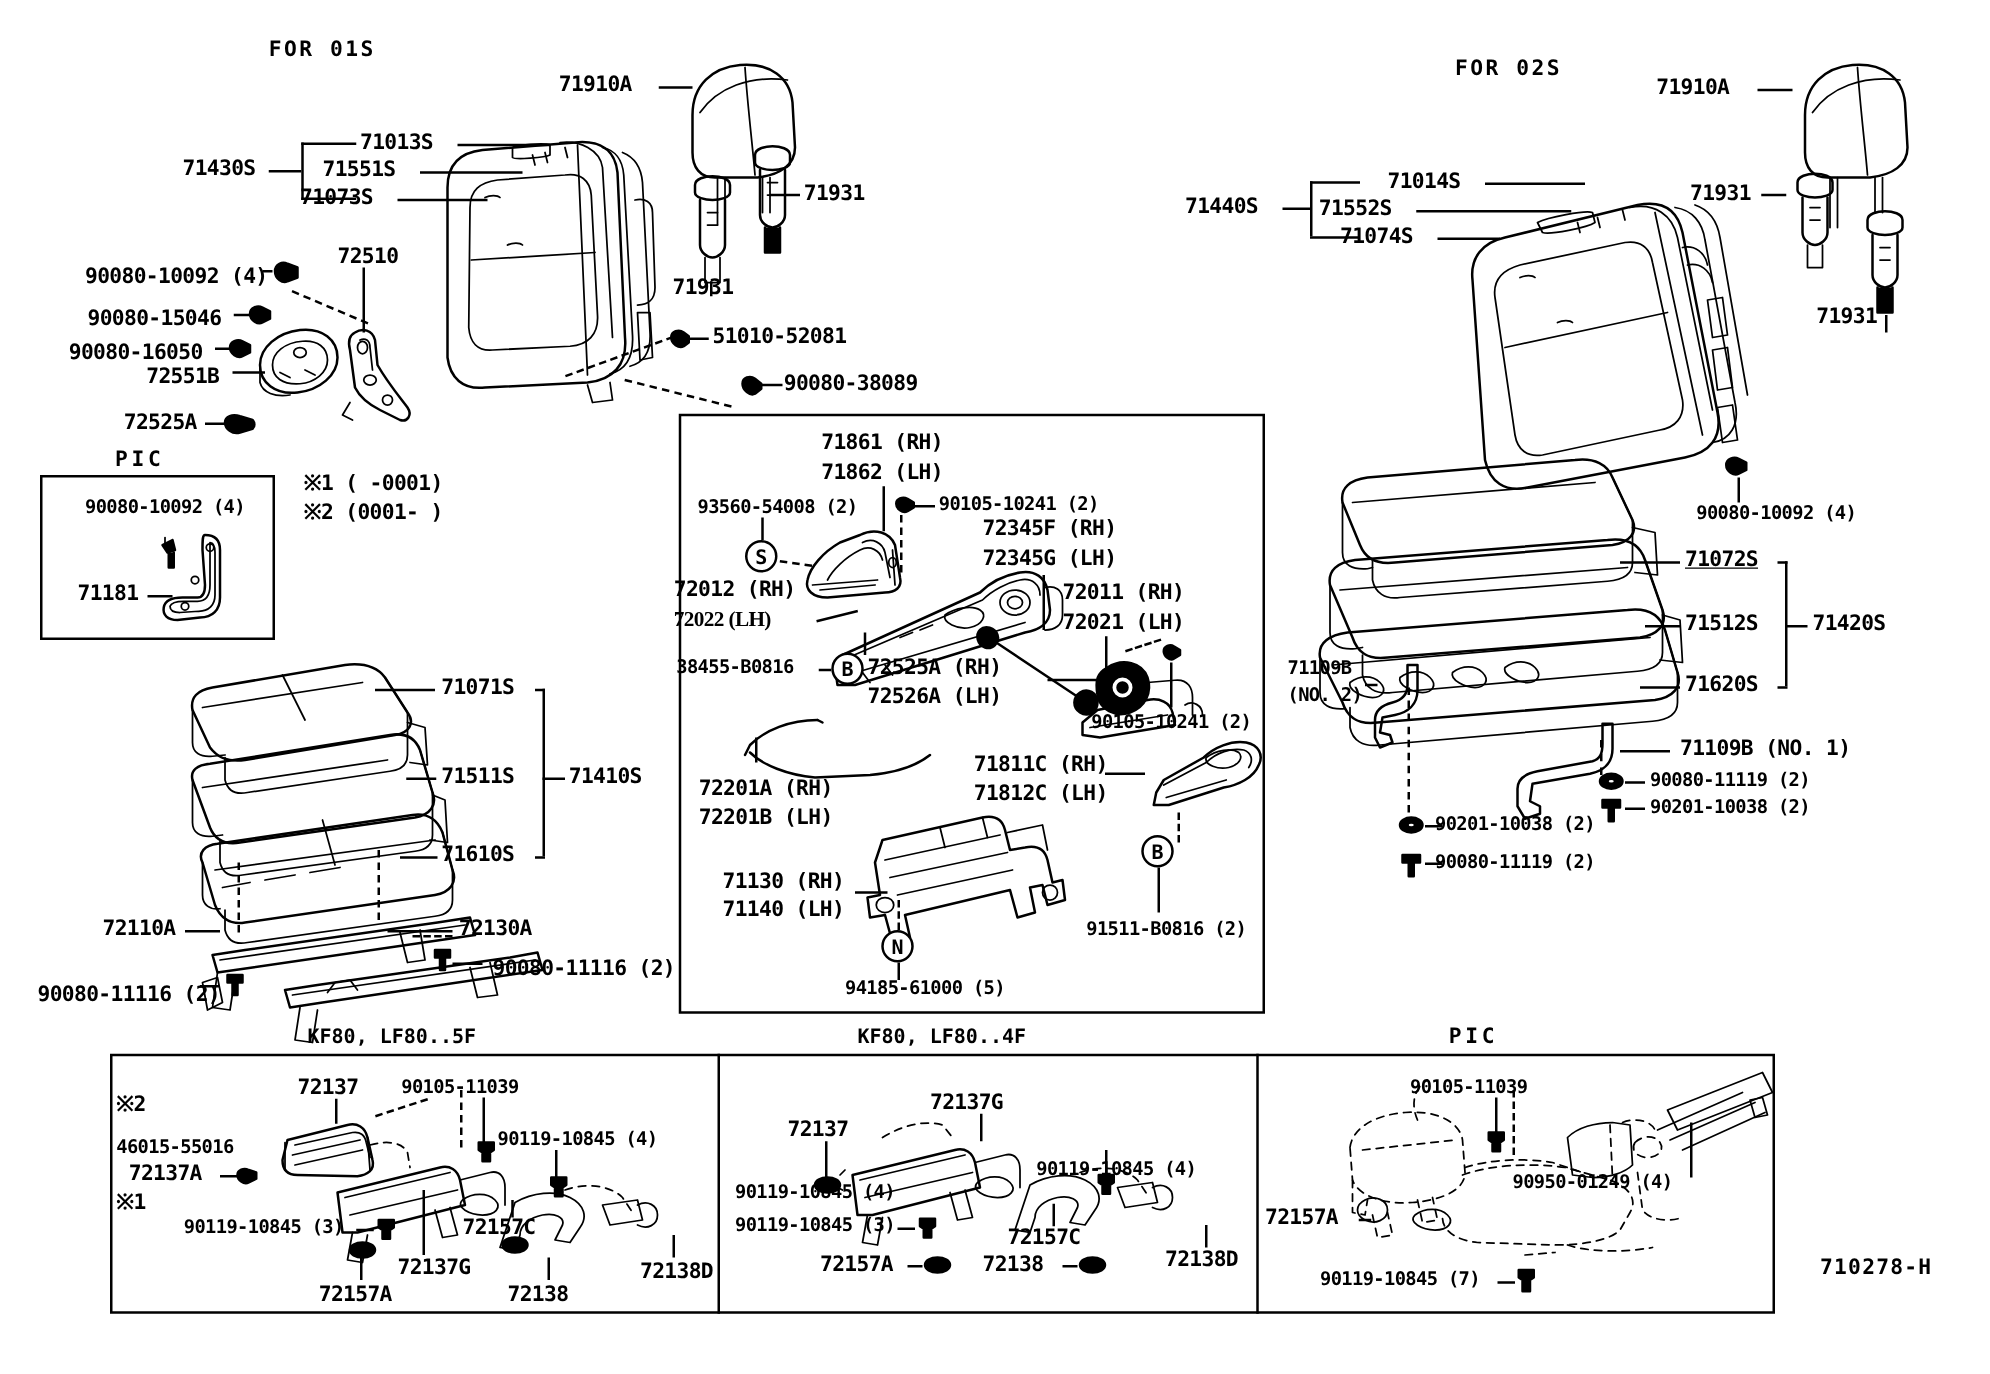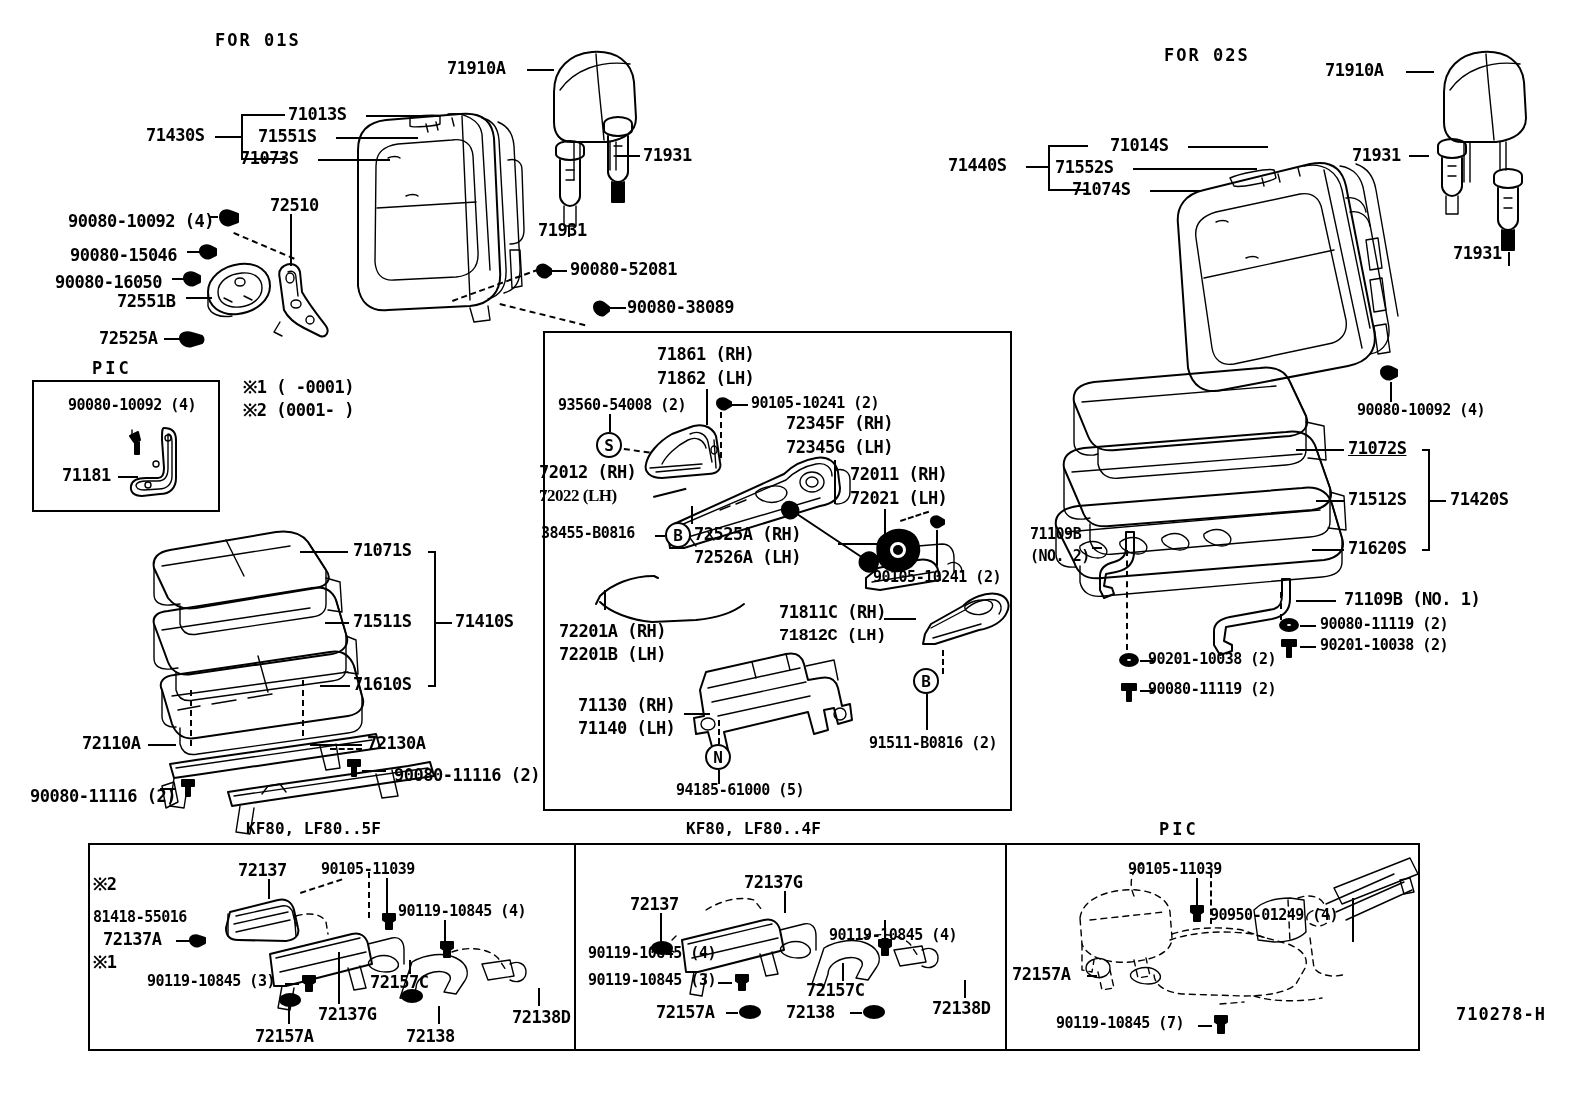--- a/index.html
+++ b/index.html
@@ -185,21 +185,21 @@
   <div class="ln h" style="left:164px; top:338px; width:16px;"></div>
 
   <div class="dash-h" style="left:234px; top:232px; width:66px; transform:rotate(23deg); transform-origin:0 0;"></div>
   <div class="dash-h" style="left:452px; top:300px; width:92px; transform:rotate(-20deg); transform-origin:0 0;"></div>
   <div class="dash-h" style="left:500px; top:303px; width:88px; transform:rotate(14deg); transform-origin:0 0;"></div>
 
   <svg class="art" style="left:534px; top:262px;" width="20" height="18">
     <path class="fil" d="M3,8 C3,3 9,1 13,4 L17,7 L17,12 L13,15 C9,17 3,13 3,8 Z"></path>
   </svg>
   <div class="ln h" style="left:551px; top:270px; width:16px;"></div>
-  <div class="lbl" style="left:570px; top:261px;">90080-52081</div>
+  <div class="lbl" style="left:570px; top:261px;">51010-52081</div>
 
   <svg class="art" style="left:590px; top:298px;" width="22" height="20">
     <path class="fil" d="M4,9 C4,4 10,2 14,5 L19,9 L19,13 L14,17 C10,19 4,14 4,9 Z"></path>
     <path d="M8,7 L12,11" stroke="#fff" stroke-width="1.4"></path>
   </svg>
   <div class="ln h" style="left:608px; top:307px; width:18px;"></div>
   <div class="lbl" style="left:627px; top:299px;">90080-38089</div>
 
   <div class="lbl pic" style="left:92px; top:360px;">PIC</div>
   <div class="box" style="left:32px; top:380px; width:188px; height:132px;"></div>
@@ -372,21 +372,21 @@
   <svg class="art" style="left:592px; top:570px;" width="160" height="60">
     <path d="M62,6 C40,6 20,14 8,26 L4,34" stroke-width="5"></path>
     <path d="M8,32 C18,42 38,50 60,52 L104,50 C126,48 142,42 152,34" stroke-width="5"></path>
     <path d="M62,6 L66,8" stroke-width="5"></path>
   </svg>
   <div class="ln v" style="left:604px; top:590px; height:20px;"></div>
   <div class="lbl" style="left:559px; top:623px;">72201A (RH)</div>
   <div class="lbl" style="left:559px; top:646px;">72201B (LH)</div>
 
   <div class="lbl" style="left:779px; top:604px;">71811C (RH)</div>
-  <div class="lbl" style="left:779px; top:627px;font-family:Liberation Mono, monospace;">71812C (LH)</div>
+  <div class="lbl" style="left:779px; top:627px;">71812C (LH)</div>
   <div class="ln h" style="left:884px; top:618px; width:32px;"></div>
 
   <svg class="art" style="left:905px; top:590px;" width="110" height="62">
     <path d="M20,44 L26,34 L58,16 C66,8 80,2 92,4 C102,6 106,14 102,22 C98,32 86,38 74,40 L30,54 L18,54 Z"></path>
     <path d="M26,38 L60,20 C68,12 80,8 90,10 C96,12 98,18 94,24" class="thin"></path>
     <path d="M28,48 L76,34" class="thin"></path>
     <path d="M60,16 C68,10 80,8 86,12 C90,16 86,22 78,24 C70,26 58,22 60,16 Z" class="thin"></path>
   </svg>
   <div class="dash-v" style="left:942px; top:650px; height:24px;"></div>
   <div class="circ" style="left:913px; top:668px;">B</div>
@@ -560,21 +560,21 @@
 
   <div class="lbl panel" style="left:246px; top:821px;">KF80, LF80..5F</div>
   <div class="lbl panel" style="left:686px; top:821px;">KF80, LF80..4F</div>
   <div class="lbl pic" style="left:1159px; top:821px;">PIC</div>
 
   <div class="box" style="left:88px; top:843px; width:1332px; height:208px;"></div>
   <div class="ln v" style="left:574px; top:843px; height:208px;"></div>
   <div class="ln v" style="left:1005px; top:843px; height:208px;"></div>
 
   <div class="lbl" style="left:93px; top:876px;">※2</div>
-  <div class="lbl sm" style="left:93px; top:910px;">81418-55016</div>
+  <div class="lbl sm" style="left:93px; top:910px;">46015-55016</div>
   <div class="lbl" style="left:103px; top:931px;">72137A</div>
   <div class="ln h" style="left:176px; top:940px; width:14px;"></div>
   <svg class="art" style="left:188px; top:932px;" width="20" height="16">
     <path class="fil" d="M2,8 C2,4 7,2 11,4 L17,6 L17,11 L11,14 C7,16 2,12 2,8 Z"></path>
   </svg>
   <div class="lbl" style="left:93px; top:954px;">※1</div>
 
   <div class="lbl" style="left:238px; top:862px;">72137</div>
   <div class="ln v" style="left:268px; top:879px; height:20px;"></div>
   <svg class="art" style="left:216px; top:892px;" width="90" height="52">
@@ -720,21 +720,21 @@
     <path d="M226,38 C236,34 248,36 252,44" class="dsh thin"></path>
     <path d="M236,54 C242,48 252,48 256,54 C260,60 254,66 246,66 C238,66 232,60 236,54 Z" class="dsh thin"></path>
     <path d="M238,78 L242,108 C248,116 262,118 274,114" class="dsh thin"></path>
     <path d="M254,44 L322,14 M264,52 L332,22 M274,60 L340,30" class="thin"></path>
     <path d="M262,28 L338,-2 L346,14 L270,44 Z" class="thin"></path>
     <path d="M328,20 L338,18 L342,32 L332,34 Z" class="thin"></path>
     <path d="M182,136 C200,142 228,142 250,138" class="dsh thin"></path>
     <path d="M148,144 L172,142" class="dsh thin"></path>
   </svg>
 
-  <div class="lbl sm" style="left:1210px; top:908px;">90950-01249 (4)</div>
+  <div class="lbl sm" style="left:1210px; top:938px;">90950-01249 (4)</div>
   <div class="ln v" style="left:1352px; top:898px; height:44px;"></div>
 
   <div class="lbl" style="left:1012px; top:966px;">72157A</div>
   <div class="ln h" style="left:1087px; top:975px; width:10px;"></div>
 
   <div class="lbl sm" style="left:1056px; top:1016px;">90119-10845 (7)</div>
   <div class="ln h" style="left:1198px; top:1025px; width:14px;"></div>
   <svg class="art" style="left:1212px; top:1014px;" width="18" height="22">
     <path class="fil" d="M3,2 L15,2 L15,8 L12,10 L12,19 L6,19 L6,10 L3,8 Z"></path>
   </svg>

